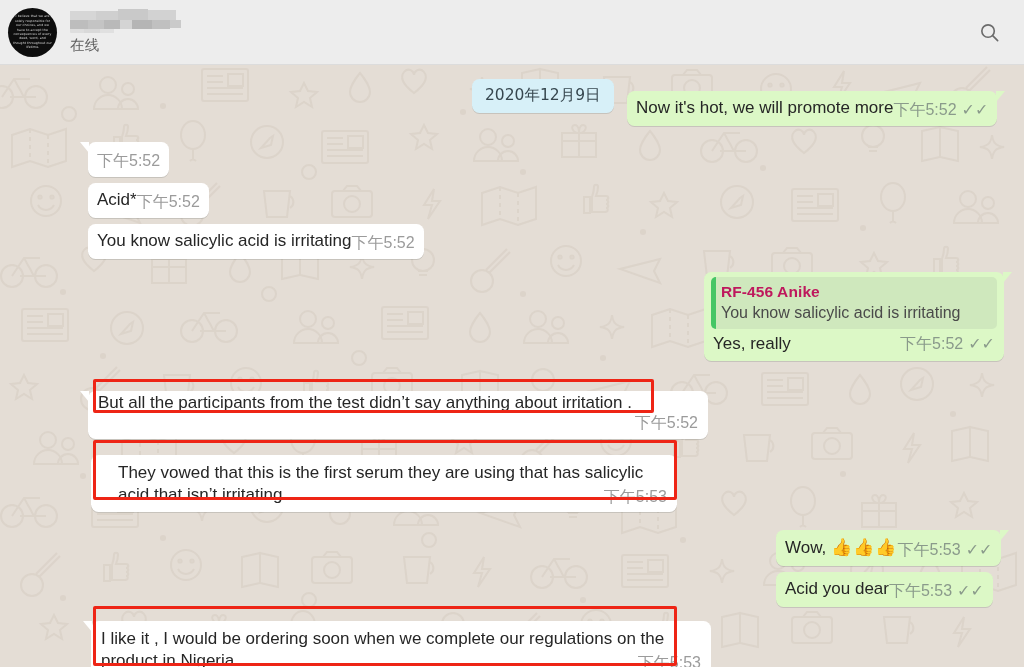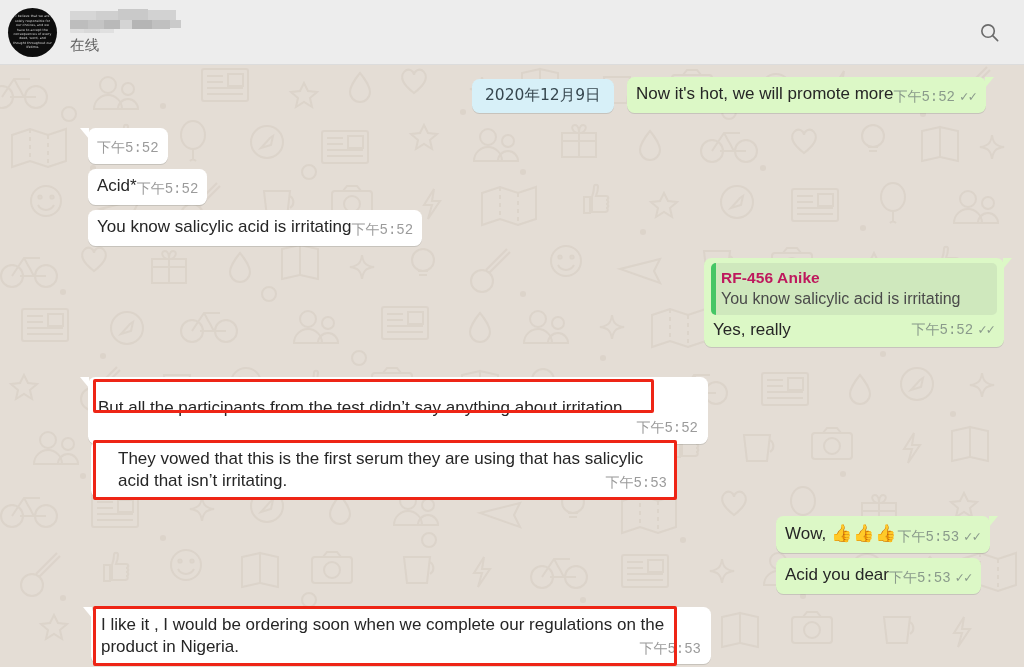--- a/index.html
+++ b/index.html
@@ -78,20 +78,21 @@
   .bubble {
     position: relative;
     border-radius: 7.5px;
     box-shadow: 0 1px 0.5px rgba(11,20,26,.13);
     padding: 6px 9px 7px 9px;
     font-size: 17px;
     line-height: 22px;
     color: #262626;
     max-width: 620px;
     font-family: "Liberation Sans", sans-serif;
+    margin-top: 14px;
   }
   .bubble.incoming { background: #ffffff; }
   .bubble.outgoing { background: #dcf8c6; }
   .bubble-tail-left::before {
     content: ""; position: absolute;
     top: 0; left: -8px;
     width: 0; height: 0;
     border-style: solid;
     border-width: 0 9px 11px 0;
     border-color: transparent #ffffff transparent transparent;
@@ -100,23 +101,23 @@
     content: ""; position: absolute;
     top: 0; right: -8px;
     width: 0; height: 0;
     border-style: solid;
     border-width: 0 0 11px 9px;
     border-color: transparent transparent transparent #dcf8c6;
   }
   .msg-text { white-space: pre-wrap; }
   .meta {
     display: inline-flex; align-items: center; gap: 3px;
-    font-size: 14px; color: #8a9a8b;
+    font-size: 16px; color: #8a9a8b;
     vertical-align: baseline;
-    font-family: Liberation Mono, monospace;
+    font-family: Liberation Sans, sans-serif;
     white-space: nowrap;
   }
   .bubble.incoming .meta { color: #9b9b9b; }
   .meta-inline { margin-left: 0px; position: relative; top: 2px; }
   .meta-right {
     display: block; text-align: right;
     margin-top: -2px;
   }
   .ticks { display: inline-block; margin-left: 2px; }
 
@@ -530,21 +531,21 @@
           <span class="msg-text">Yes, really</span>
           <span class="meta">
               <span>下午5:52</span>
               <span class="ticks">✓✓</span>
             </span>
         </div>
       </div>
     </div>
 
     <div class="msg-row" style="left:88px; top:312px;">
-      <div class="bubble incoming bubble-tail-left" style="width:708px; padding:20px 10px 5px 10px;">
+      <div class="bubble incoming bubble-tail-left" style="width:708px; padding:1px 10px 5px 10px;">
         <div class="msg-text">But all the participants from the test didn’t say anything about irritation .</div>
         <div class="meta meta-right"><span>下午5:52</span></div>
       </div>
     </div>
 
     <div class="msg-row" style="left:91px; top:376px;">
       <div class="bubble incoming" style="width:586px; padding:7px 10px 4px 27px;">
         <div class="msg-text">They vowed that this is the first serum they are using that has salicylic acid that isn’t irritating.</div>
         <div class="meta meta-right" style="margin-top:-20px;"><span>下午5:53</span></div>
       </div>

